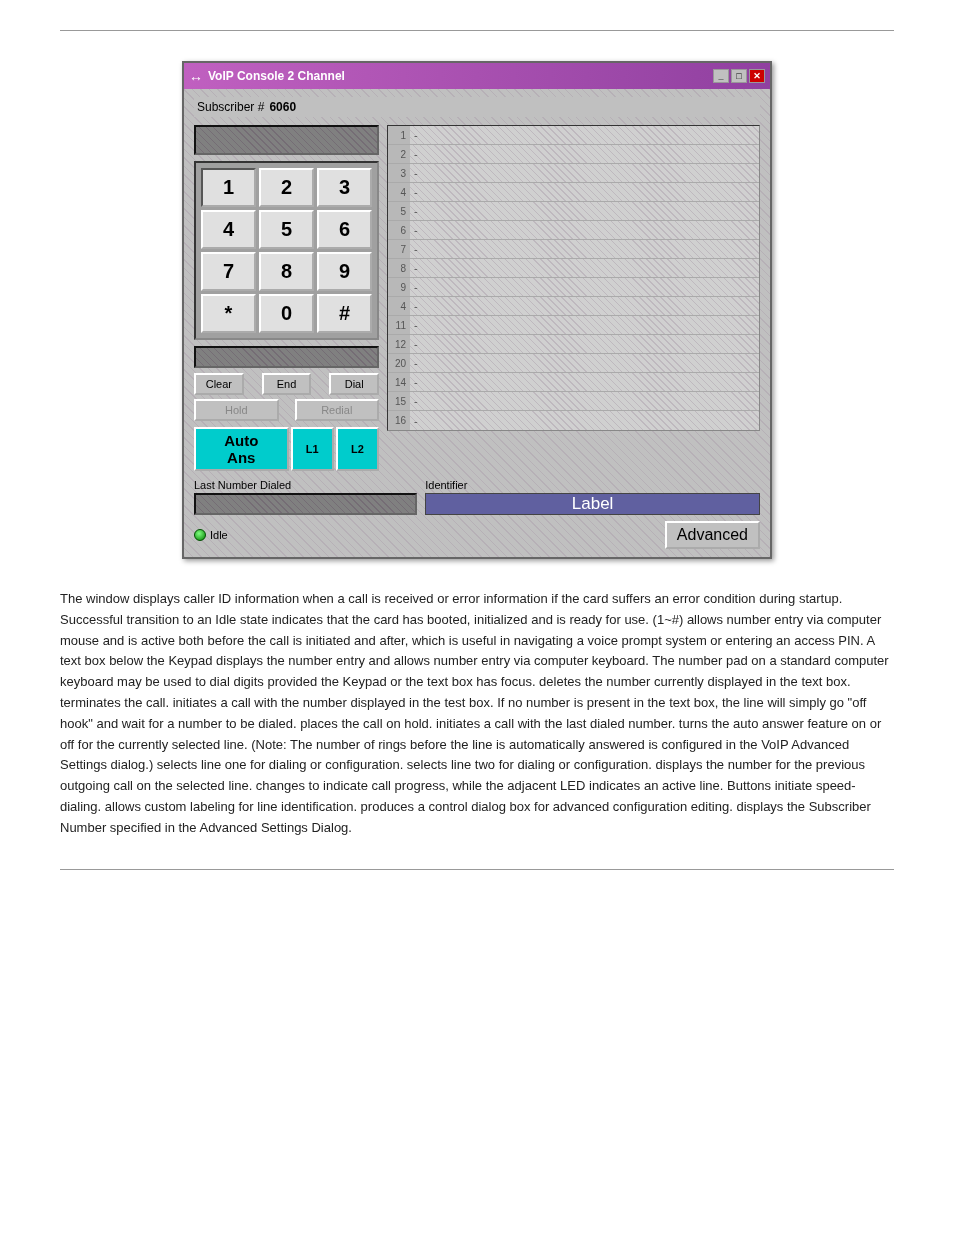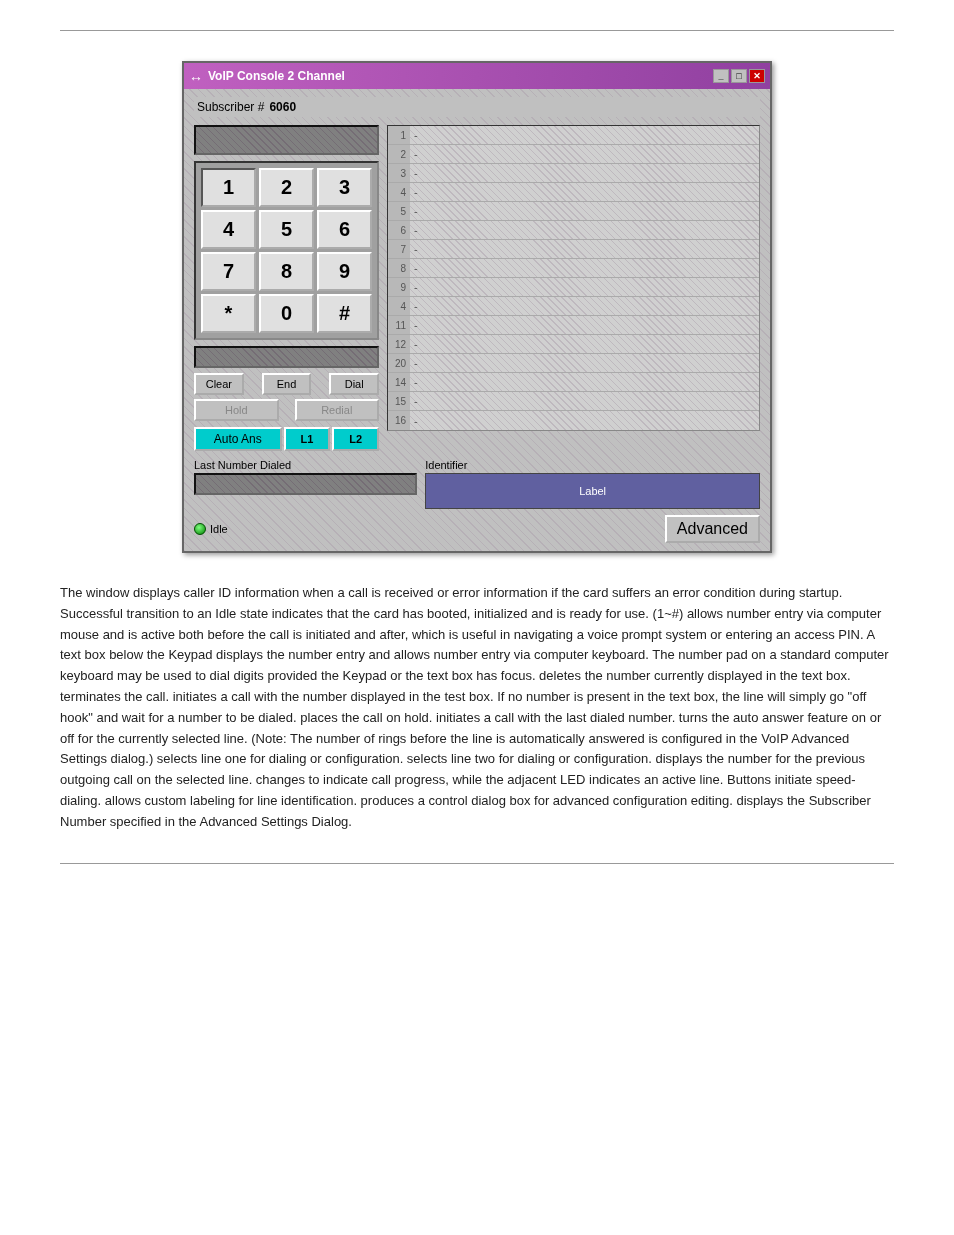--- a/index.html
+++ b/index.html
@@ -226,23 +226,23 @@
     }
 
     .line-buttons {
       display: flex;
       gap: 2px;
     }
 
     .auto-ans-btn {
       background: #00cccc;
       border: 2px outset #fff;
-      font-size: 12px;
-      font-weight: normal;
-      padding: 3px 9px;
+      font-size: 15px;
+      font-weight: bold;
+      padding: 3px 16px;
       cursor: pointer;
       color: #000;
       flex: 2;
     }
 
     .l1-btn {
       background: #00cccc;
       border: 2px outset #fff;
       font-size: 11px;
       font-weight: bold;
@@ -349,26 +349,26 @@
     }
 
     .identifier-label {
       font-size: 11px;
       margin-bottom: 2px;
     }
 
     .label-box {
       background: #6060a0;
       border: 1px solid #444;
-      height: 36px;
-      display: flex;
-      align-items: center;
+      height: 22px;
+      display: flex;
+      align-items: flex-start;
       justify-content: center;
       color: white;
-      font-size: 11px;
+      font-size: 17px;
     }
 
     .status-row {
       display: flex;
       align-items: center;
       justify-content: space-between;
       margin-top: 6px;
     }
 
     .status-indicator {

